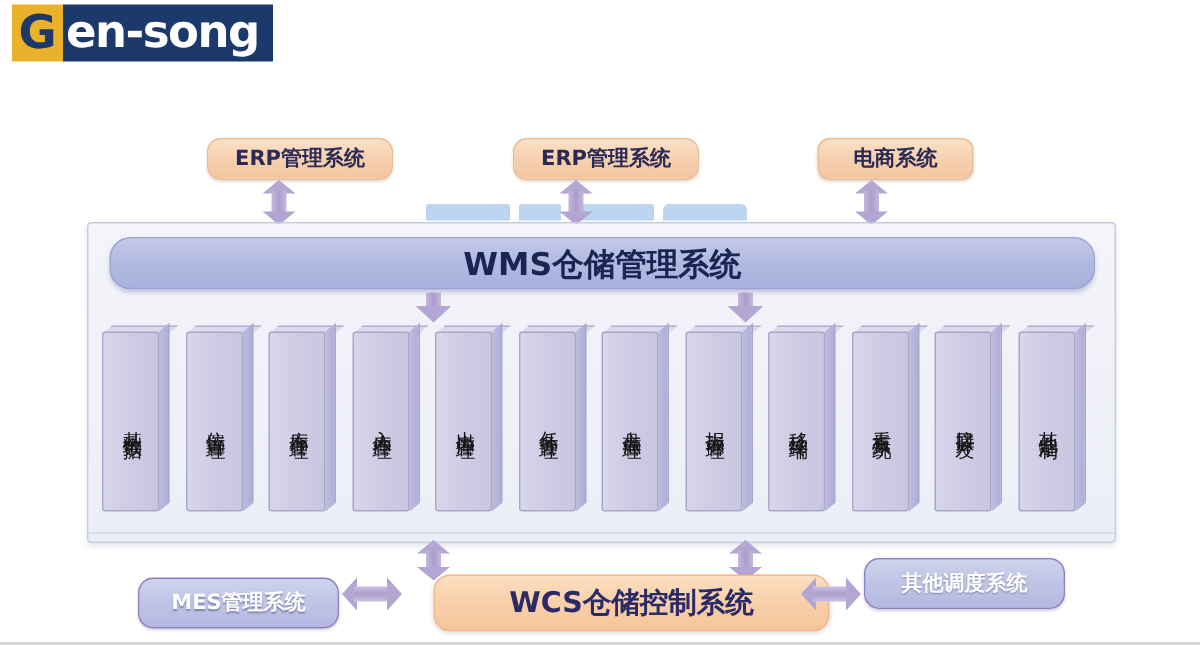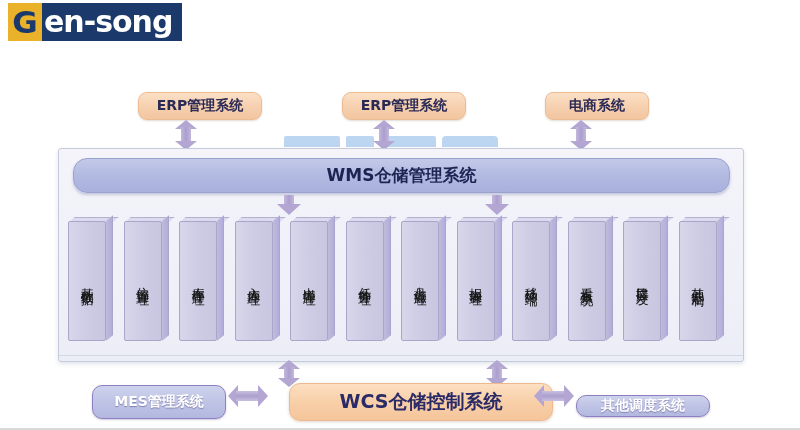--- a/index.html
+++ b/index.html
@@ -70,21 +70,21 @@
   #container-inner-line{
     position:absolute;left:0;bottom:5px;width:100%;height:1px;background:#d3d7e6;
   }
 
   
   #wms{
     position:absolute;left:73px;top:158px;width:655px;height:33px;
     background:linear-gradient(180deg,#c3c9e8 0%,#b4bbe2 45%,#a8b0dc 100%);
     border:1px solid #9aa2cf;border-radius:14px;
     display:flex;align-items:center;justify-content:center;
-    color:#1c2452;font-weight:bold;font-size:17px;
+    color:#1c2452;font-weight:bold;font-size:21px;
     font-family:"DejaVu Sans","Liberation Sans",sans-serif;
     box-shadow:0 2px 3px rgba(110,115,160,.35);
   }
 
   
   .tab{
     position:absolute;top:136px;height:11px;background:#bcd6f2;border-radius:2px 2px 0 0;
   }
 
   
@@ -298,16 +298,16 @@
   </div>
 
   <div class="pill pill-peach-big" style="left:268px;top:383px;width:264px;height:38px;">WCS仓储控制系统</div>
 
   <div class="arrow hdbl" style="left:534px;top:385px;width:40px;">
     <div class="ar-head lf"></div>
       <div class="ar-body"></div>
       <div class="ar-head rt"></div>
   </div>
 
-  <div class="pill pill-periwinkle" style="left:576px;top:395px;width:134px;height:22px;border-radius:10px;font-family:Liberation Mono, monospace;">其他调度系统</div>
+  <div class="pill pill-periwinkle" style="left:576px;top:372px;width:134px;height:34px;border-radius:10px;font-family:Liberation Mono, monospace;">其他调度系统</div>
 
   <div id="footline"></div>
 </div>
 
 </body></html>

